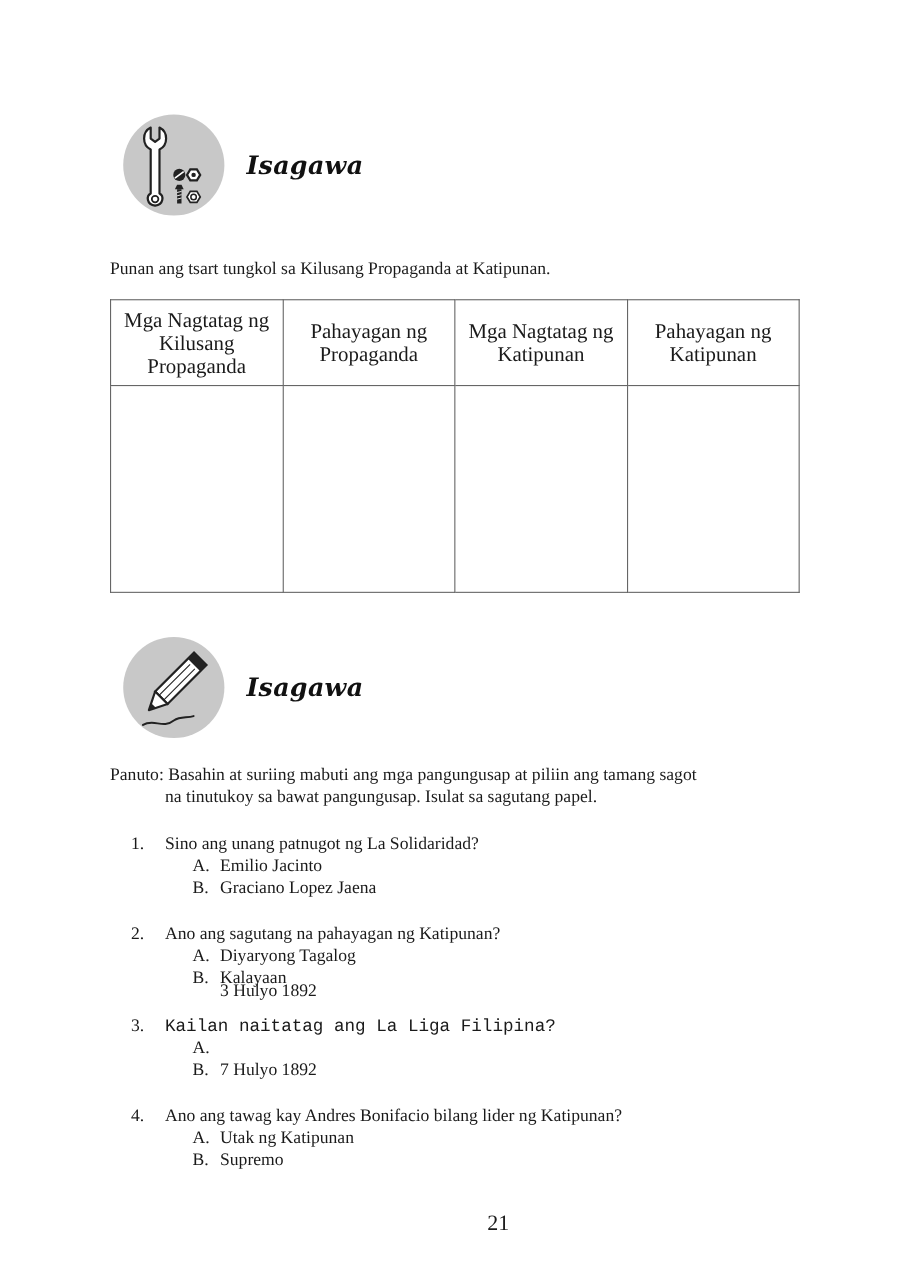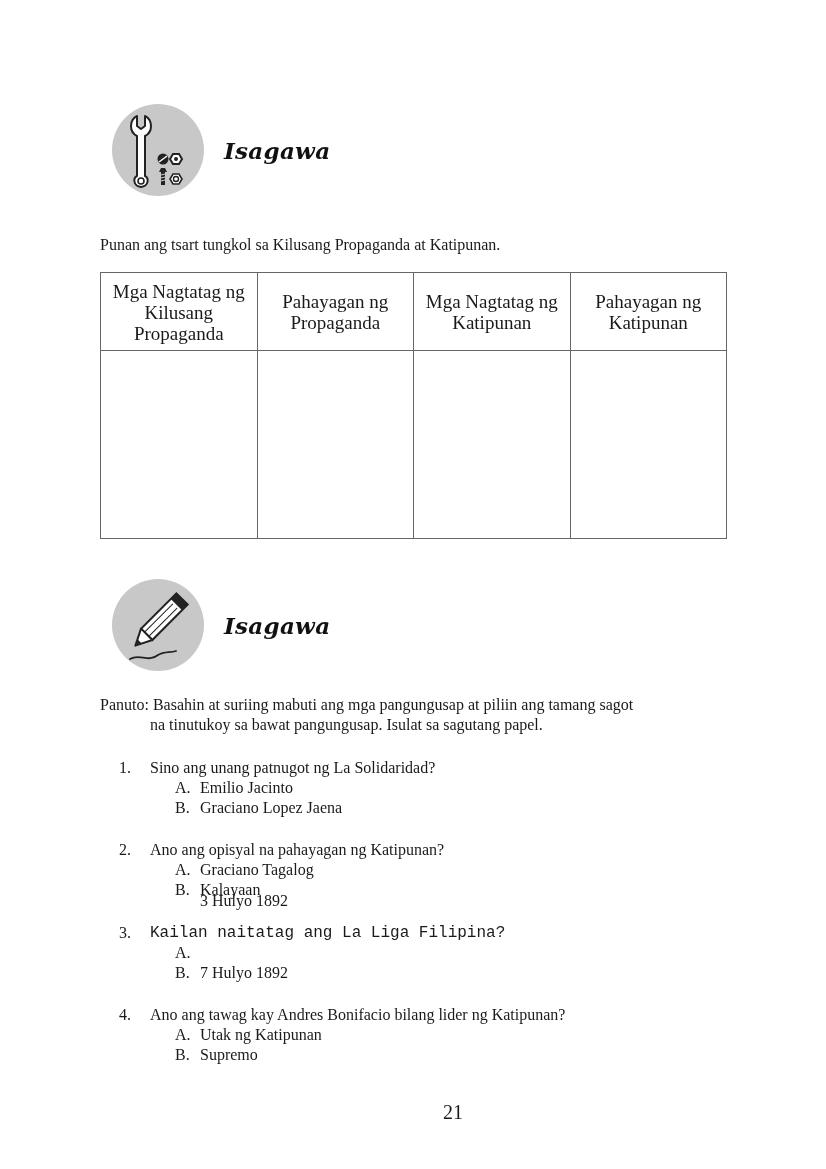--- a/index.html
+++ b/index.html
@@ -175,23 +175,23 @@
   <div class="text" style="left:119px; top:758px;">1.</div>
   <div class="text" style="left:150px; top:758px;">Sino ang unang patnugot ng La Solidaridad?</div>
   <div class="text" style="left:175px; top:778px;">A.</div>
   <div class="text" style="left:200px; top:778px;">Emilio Jacinto</div>
   <div class="text" style="left:175px; top:798px;">B.</div>
   <div class="text" style="left:200px; top:798px;">Graciano Lopez Jaena</div>
 </div>
 
 <div>
   <div class="text" style="left:119px; top:840px;">2.</div>
-  <div class="text" style="left:150px; top:840px;">Ano ang opisyal na pahayagan ng Katipunan?</div>
+  <div class="text" style="left:150px; top:840px;">Ano ang sagutang na pahayagan ng Katipunan?</div>
   <div class="text" style="left:175px; top:860px;">A.</div>
-  <div class="text" style="left:200px; top:860px;">Graciano Tagalog</div>
+  <div class="text" style="left:200px; top:860px;">Diyaryong Tagalog</div>
   <div class="text" style="left:175px; top:880px;">B.</div>
   <div class="text" style="left:200px; top:880px;">Kalayaan</div>
 </div>
 
 <div>
   <div class="text" style="left:119px; top:923px;">3.</div>
   <div class="text" style="left:150px; top:923px;font-family:Liberation Mono, monospace;">Kailan naitatag ang La Liga Filipina?</div>
   <div class="text" style="left:175px; top:943px;">A.</div>
   <div class="text" style="left:200px; top:891px;">3 Hulyo 1892</div>
   <div class="text" style="left:175px; top:963px;">B.</div>

